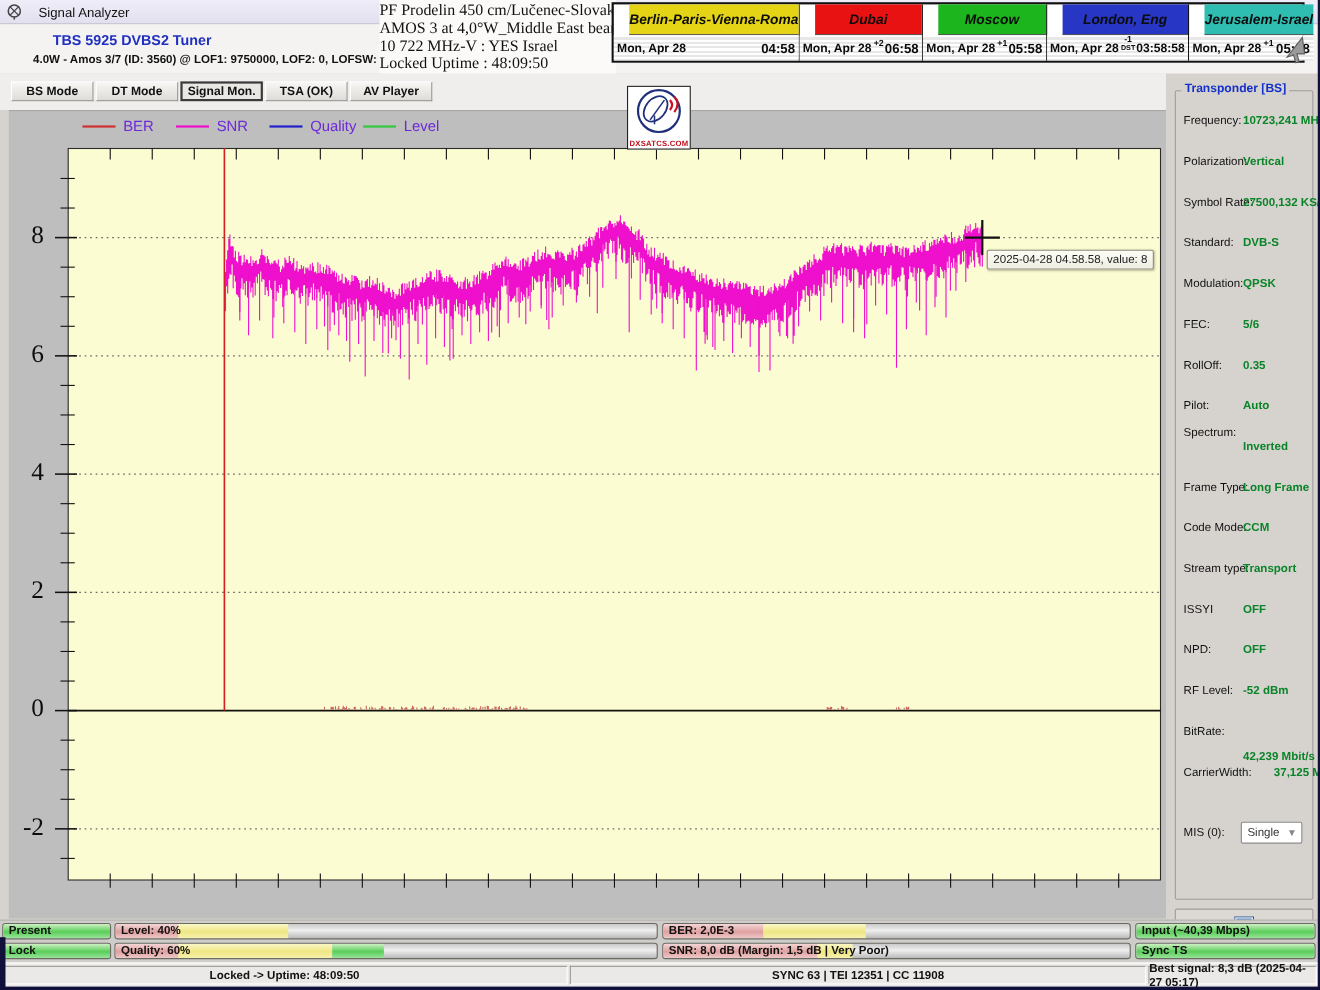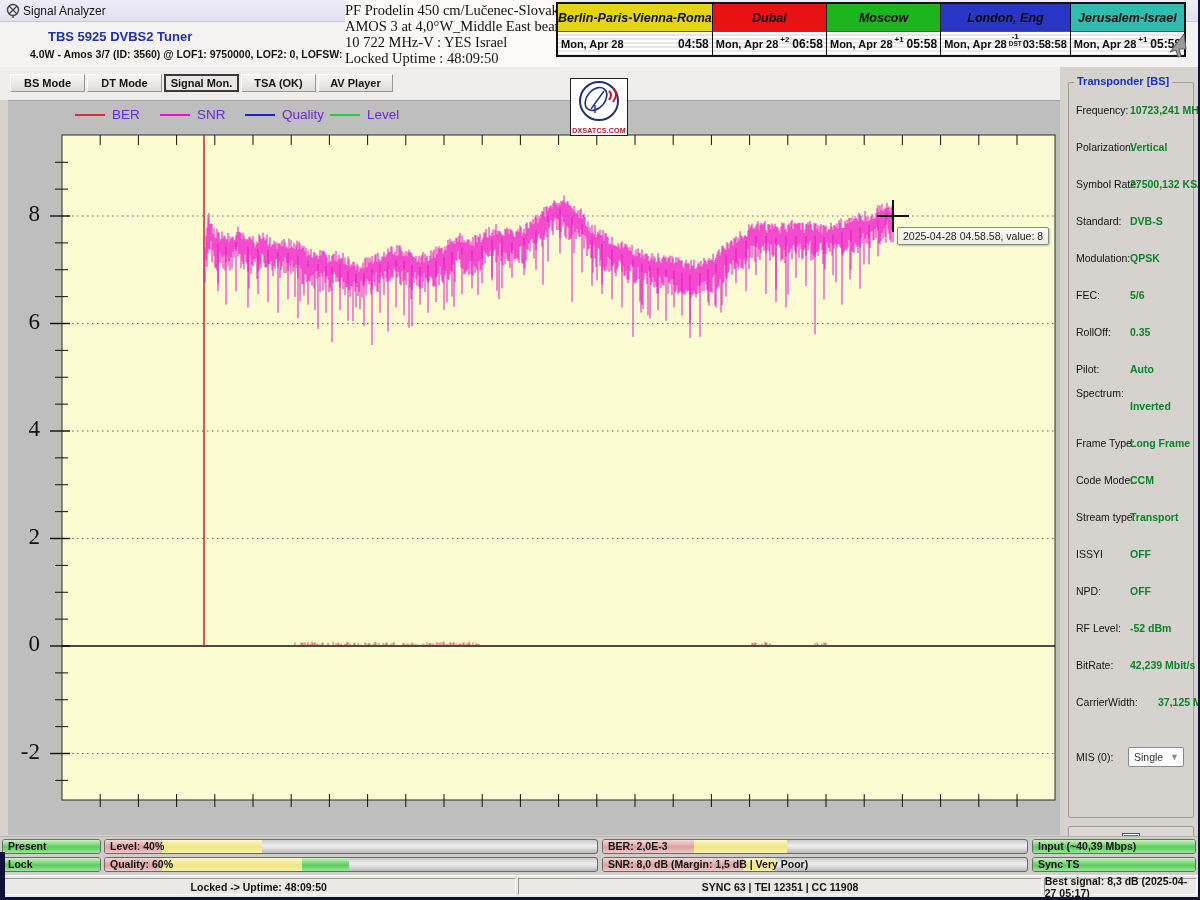--- a/index.html
+++ b/index.html
@@ -1,33 +1,33 @@
 <!DOCTYPE html>
 <html><head>
 <meta charset="utf-8">
 <style>
   html,body{margin:0;padding:0;}
   body{width:1200px;height:900px;background:#10103a;font-family:"Liberation Sans",sans-serif;position:relative;overflow:hidden;-webkit-font-smoothing:antialiased;}
   .abs{position:absolute;}
   #window{left:0;top:0;width:1198px;height:897px;background:#D6D3CF;}
   
   #titlebar{left:0;top:0;width:1198px;height:22px;background:linear-gradient(180deg,#EFEDF8,#E2E0EF);border-bottom:1px solid #c9c7d4;display:flex;align-items:center;padding:0 6px;box-sizing:border-box;}
-  #titlebar .title{font-size:12px;color:#111;margin-left:2px;}
+  #titlebar .title{font-size:12px;color:#111;margin-left:14px;}
   #close-x{position:absolute;right:8px;top:2px;font-size:14px;color:#222;width:16px;text-align:center;cursor:default;}
   
   #header-zone{left:0;top:22px;width:1198px;height:45px;background:#F4F3F1;}
   #tuner-name{left:48px;top:29px;font-size:13px;font-weight:bold;color:#1F2FC0;}
   #tuner-details{left:30px;top:48px;font-size:10.5px;font-weight:bold;color:#111;}
   #site-block{left:345px;top:0px;width:215px;height:67px;background:#FBFAF8;font-family:"Liberation Serif",serif;font-size:14.5px;color:#111;line-height:16px;padding-top:2px;box-sizing:border-box;}
   #site-block div{white-space:nowrap;}
   
   #clock-panel{left:556px;top:2px;width:630px;height:55px;border:2px solid #111;box-sizing:border-box;display:flex;background:#fff;}
   .clock-col{flex:1;border-right:1px solid #111;display:flex;flex-direction:column;}
   .clock-col:last-child{border-right:none;}
-  .clock-city{height:27px;display:flex;align-items:center;justify-content:center;font-size:12.5px;font-weight:bold;font-style:italic;color:#0b0b0b;border-bottom:1px solid #555;white-space:nowrap;overflow:hidden;}
+  .clock-city{height:27px;display:flex;align-items:center;justify-content:center;font-size:12.5px;font-weight:bold;font-style:italic;color:#0b0b0b;border-bottom:1px solid #555;white-space:nowrap;overflow:hidden;margin-left:14px;}
   .clock-time-row{flex:1;background:repeating-linear-gradient(180deg,#ffffff 0 2px,#e7e7e7 2px 4px);display:flex;align-items:center;padding:0 3px;font-weight:bold;color:#0b0b0b;}
   .clock-date{font-size:11px;white-space:nowrap;}
   .clock-offset{font-size:8px;line-height:7px;text-align:center;margin:0 1px 8px 2px;white-space:nowrap;}
   .clock-offset .dst{font-size:6.5px;}
   .clock-time{font-size:12px;margin-left:auto;white-space:nowrap;}
   #cursor-icon{left:1166px;top:32px;}
   
   #tab-row{left:0;top:67px;width:1060px;height:33px;background:#EFEEEC;}
   .tab{position:absolute;top:7px;height:18px;width:75px;background:linear-gradient(180deg,#F7F6F4,#DEDCD8);border:1px solid #9a9894;border-top-color:#fff;border-left-color:#fff;box-sizing:border-box;font-size:11px;font-weight:bold;color:#111;display:flex;align-items:center;justify-content:center;cursor:default;}
   .tab.active{border:2px solid #3a3a3a;background:#E9E7E3;}
@@ -305,21 +305,21 @@
       <div class="abs tp-value" style="top: 474px;">CCM</div>
       <div class="abs tp-label" style="top: 511px;">Stream type:</div>
       <div class="abs tp-value" style="top: 511px;">Transport</div>
       <div class="abs tp-label" style="top: 548px;">ISSYI</div>
       <div class="abs tp-value" style="top: 548px;">OFF</div>
       <div class="abs tp-label" style="top: 585px;">NPD:</div>
       <div class="abs tp-value" style="top: 585px;">OFF</div>
       <div class="abs tp-label" style="top: 622px;">RF Level:</div>
       <div class="abs tp-value" style="top: 622px;">-52 dBm</div>
       <div class="abs tp-label" style="top: 659px;">BitRate:</div>
-      <div class="abs tp-value" style="top: 659px;">42,239 Mbit/s</div>
+      <div class="abs tp-value" style="top: 682px;">42,239 Mbit/s</div>
       <div class="abs tp-label" style="top: 696px;">CarrierWidth:</div>
       <div class="abs tp-value" style="top: 696px; padding-left: 28px;">37,125 MHz</div>
     </div>
   <div class="abs tp-label" id="mis-label" style="top:751px;">MIS (0):</div>
   <div class="abs" id="mis-select">
     <span>Single</span>
     <span class="chev">▼</span>
   </div>
   <div class="abs" id="save-box">
     <svg width="18" height="13" viewBox="0 0 18 13">

